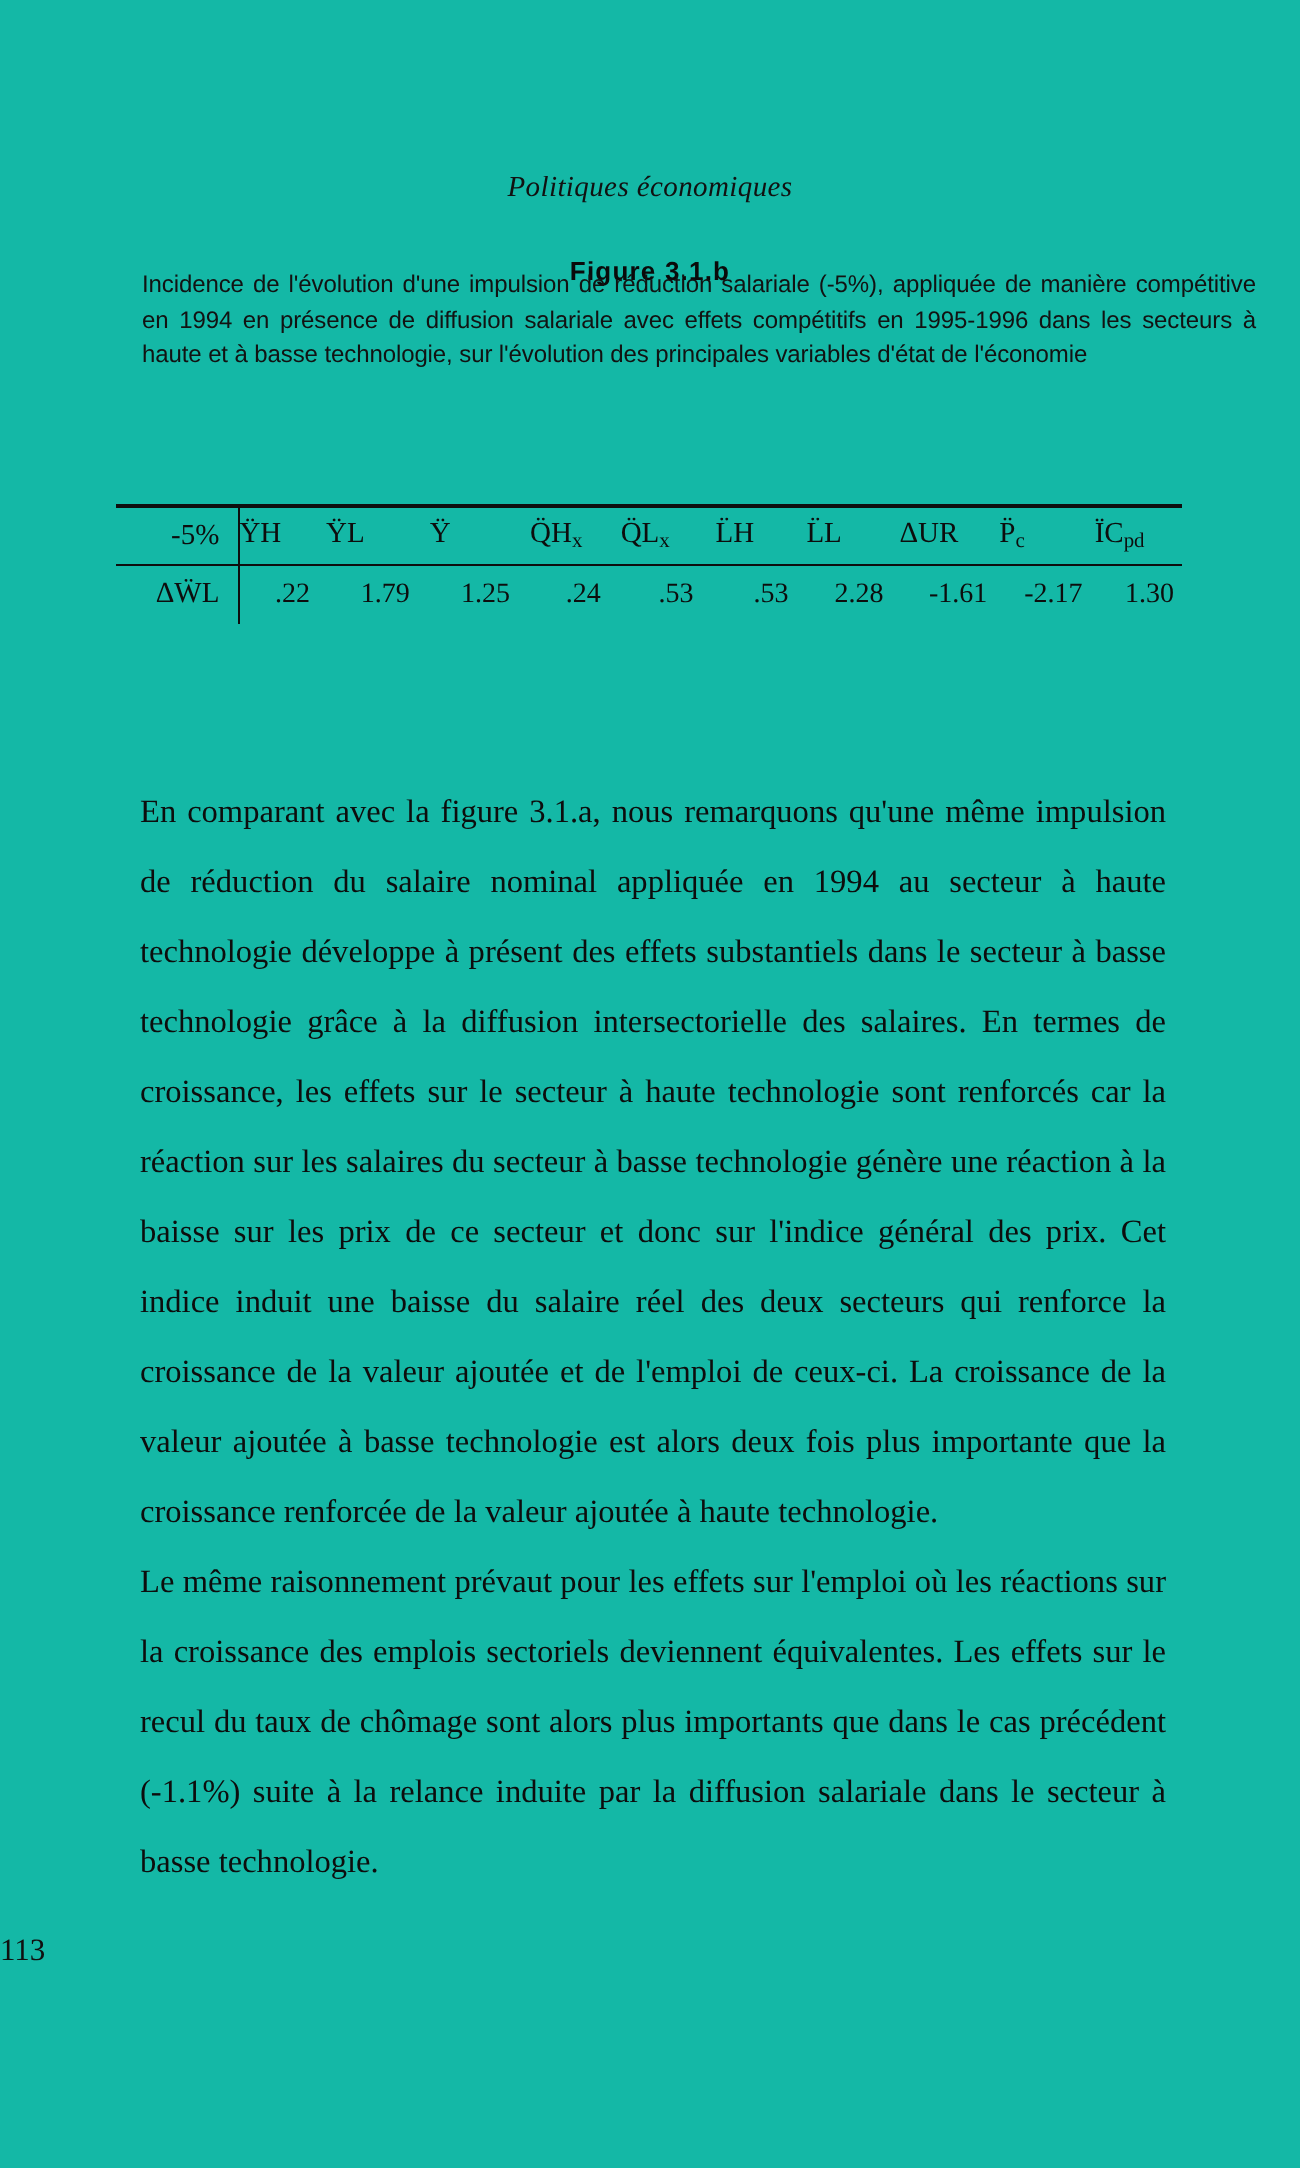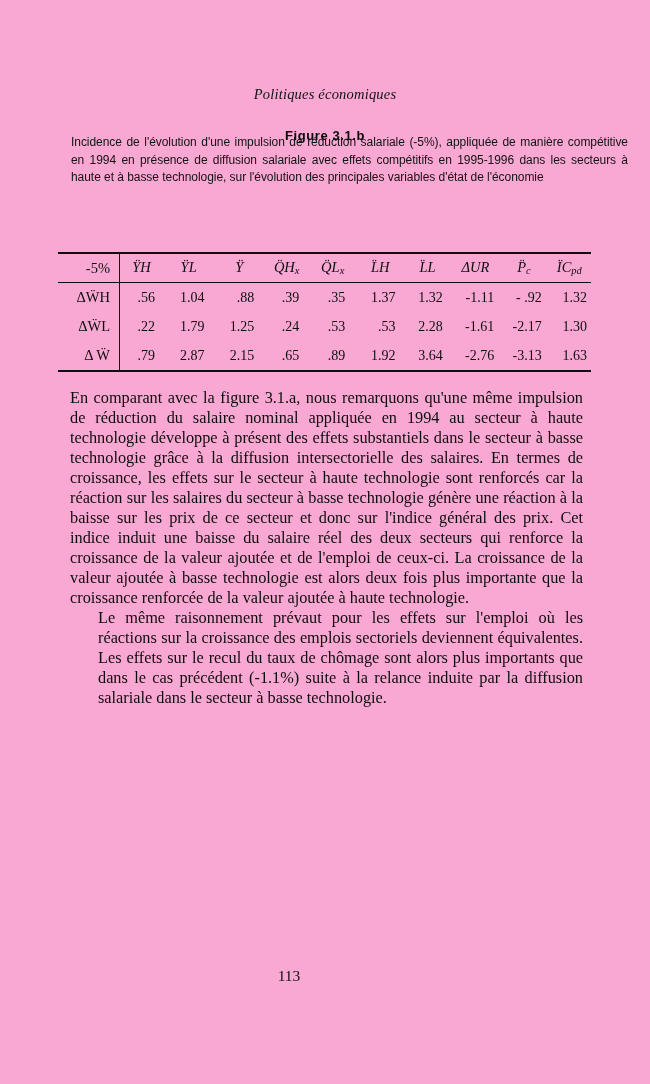--- a/index.html
+++ b/index.html
@@ -12,21 +12,21 @@
     height: 1084px;
     position: relative;
     font-family: "Liberation Serif", "DejaVu Serif", serif;
     color: #0d0d0d;
     overflow: hidden;
   }
 
   .page {
     position: absolute;
     inset: 0;
-    background: #f9a8d4;
+    background: #14b8a6;
   }
 
   
   .running-head {
     position: absolute;
     top: 86px;
     left: 0;
     width: 650px;
     text-align: center;
     font-family: "Liberation Serif", "DejaVu Serif", serif;
@@ -102,21 +102,21 @@
     width: 68px;
     text-align: right;
     padding-right: 9px !important;
     border-right: 1.9px solid #0e0e0e;
     font-size: 14.5px;
   }
   .c-num {
     text-align: right;
     font-size: 14px;
   }
-  .head .c-num { text-align: center; font-size: 14.5px; font-style: italic; }
+  .head .c-num { text-align: left; font-size: 14.5px; }
   .col-1 { width: 50px; padding-right: 8px !important; }
   .col-2 { width: 56px; padding-right: 10px !important; }
   .col-3 { width: 53px; padding-right: 10px !important; }
   .col-4 { width: 50px; padding-right: 10px !important; margin-top: 42px; }
   .col-5 { width: 52px; padding-right: 11px !important; }
   .col-6 { width: 52px; padding-right: 9px !important; }
   .col-7 { width: 50px; padding-right: 8px !important; }
   .col-8 { width: 56px; padding-right: 6px !important; margin-top: 36px; }
   .col-9 { width: 52px; padding-right: 6px !important; }
   .col-10 { width: 52px; padding-right: 4px !important; }
@@ -129,35 +129,35 @@
   sub { font-size: 0.72em; vertical-align: -0.22em; }
 
   
   .body-copy {
     position: absolute;
     top: 388px;
     left: 70px;
     width: 513px;
     font-family: "Liberation Serif", "DejaVu Serif", serif;
     font-size: 16.3px;
-    line-height: 20px;
+    line-height: 35px;
     text-align: justify;
     text-justify: inter-word;
     color: #0d0d0d;
   }
   .body-copy p { margin: 0; }
-  .body-copy p + p { margin-top: 0px; margin-left: 28px; }
+  .body-copy p + p { margin-top: 0px; }
 
   
   .folio {
     position: absolute;
     top: 967px;
     left: 0;
     width: 578px;
-    text-align: center;
+    text-align: left;
     font-family: "Liberation Serif", "DejaVu Serif", serif;
     font-size: 15.5px;
     color: #101010;
   }
 </style>
 </head>
 <body>
 
 <div class="page">
 
@@ -177,61 +177,35 @@
           <th class="c-num col-3"><span>Ÿ</span><sub></sub></th>
           <th class="c-num col-4"><span>Q̈H</span><sub>x</sub></th>
           <th class="c-num col-5"><span>Q̈L</span><sub>x</sub></th>
           <th class="c-num col-6"><span>L̈H</span><sub></sub></th>
           <th class="c-num col-7"><span>L̈L</span><sub></sub></th>
           <th class="c-num col-8"><span>ΔUR</span><sub></sub></th>
           <th class="c-num col-9"><span>P̈</span><sub>c</sub></th>
           <th class="c-num col-10"><span>ÏC</span><sub>pd</sub></th>
         </tr>
 
-        <tr class="data">
-          <td class="c-label">ΔẄH</td>
-          <td class="c-num col-1">.56</td>
-          <td class="c-num col-2">1.04</td>
-          <td class="c-num col-3">.88</td>
-          <td class="c-num col-4">.39</td>
-          <td class="c-num col-5">.35</td>
-          <td class="c-num col-6">1.37</td>
-          <td class="c-num col-7">1.32</td>
-          <td class="c-num col-8">-1.11</td>
-          <td class="c-num col-9">-  .92</td>
-          <td class="c-num col-10">1.32</td>
-        </tr>
 
         <tr class="data">
           <td class="c-label">ΔẄL</td>
           <td class="c-num col-1">.22</td>
           <td class="c-num col-2">1.79</td>
           <td class="c-num col-3">1.25</td>
           <td class="c-num col-4">.24</td>
           <td class="c-num col-5">.53</td>
           <td class="c-num col-6">.53</td>
           <td class="c-num col-7">2.28</td>
           <td class="c-num col-8">-1.61</td>
           <td class="c-num col-9">-2.17</td>
           <td class="c-num col-10">1.30</td>
         </tr>
 
-        <tr class="data rule-bottom">
-          <td class="c-label">Δ Ẅ</td>
-          <td class="c-num col-1">.79</td>
-          <td class="c-num col-2">2.87</td>
-          <td class="c-num col-3">2.15</td>
-          <td class="c-num col-4">.65</td>
-          <td class="c-num col-5">.89</td>
-          <td class="c-num col-6">1.92</td>
-          <td class="c-num col-7">3.64</td>
-          <td class="c-num col-8">-2.76</td>
-          <td class="c-num col-9">-3.13</td>
-          <td class="c-num col-10">1.63</td>
-        </tr>
       </tbody>
     </table>
   </div>
 
   <div class="body-copy">
     <p>En comparant avec la figure 3.1.a, nous remarquons qu'une même impulsion de réduction du salaire nominal appliquée en 1994 au secteur à haute technologie développe à présent des effets substantiels dans le secteur à basse technologie grâce à la diffusion intersectorielle des salaires. En termes de croissance, les effets sur le secteur à haute technologie sont renforcés car la réaction sur les salaires du secteur à basse technologie génère une réaction à la baisse sur les prix de ce secteur et donc sur l'indice général des prix. Cet indice induit une baisse du salaire réel des deux secteurs qui renforce la croissance de la valeur ajoutée et de l'emploi de ceux-ci. La croissance de la valeur ajoutée à basse technologie est alors deux fois plus importante que la croissance renforcée de la valeur ajoutée à haute technologie.</p>
     <p>Le même raisonnement prévaut pour les effets sur l'emploi où les réactions sur la croissance des emplois sectoriels deviennent équivalentes. Les effets sur le recul du taux de chômage sont alors plus importants que dans le cas précédent (-1.1%) suite à la relance induite par la diffusion salariale dans le secteur à basse technologie.</p>
   </div>
 
   <div class="folio">113</div>

